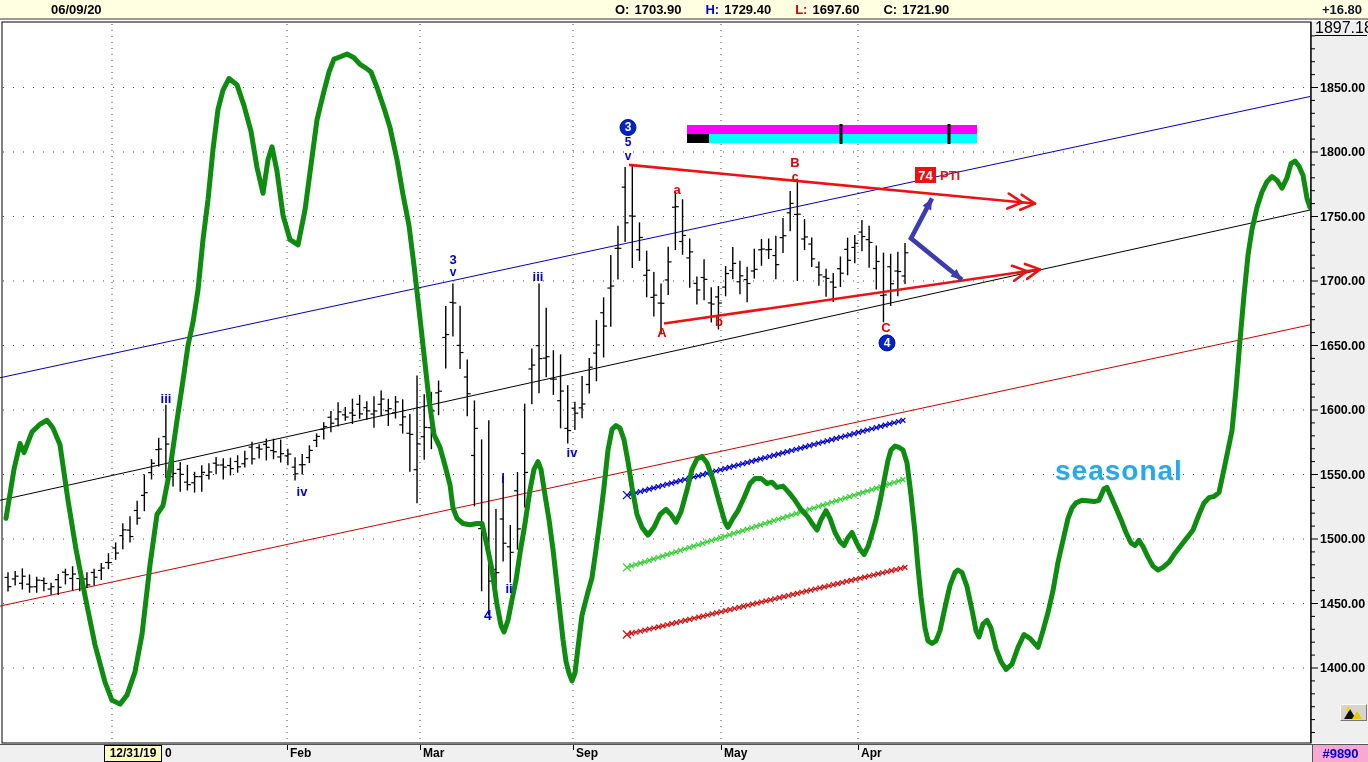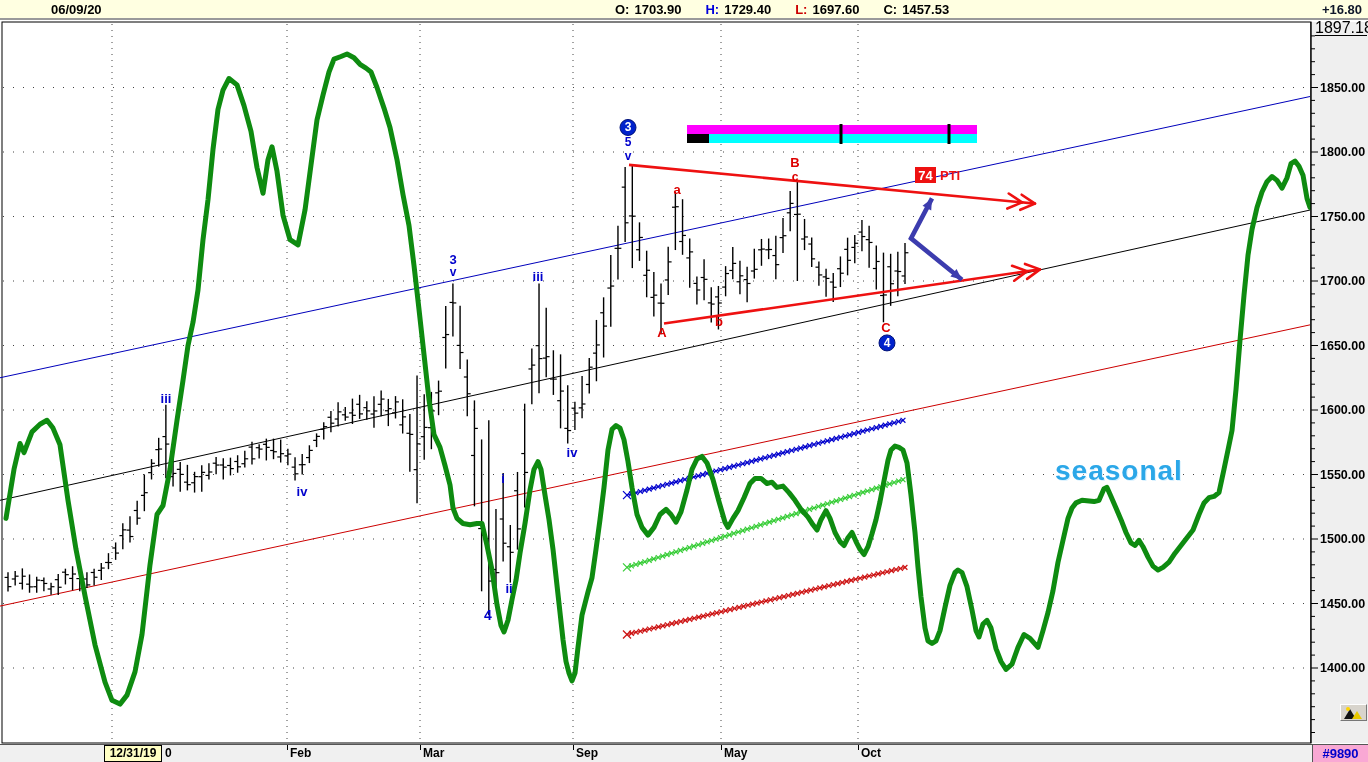--- a/index.html
+++ b/index.html
@@ -56,21 +56,21 @@
         <span class="ohlc-field">
           <span style="color: rgb(0, 0, 221);">H:</span>
           <span>1729.40</span>
         </span>
         <span class="ohlc-field">
           <span style="color: rgb(204, 0, 0);">L:</span>
           <span>1697.60</span>
         </span>
         <span class="ohlc-field">
           <span style="color: rgb(0, 0, 0);">C:</span>
-          <span>1457.53</span>
+          <span>1721.90</span>
         </span>
       </span>
     <span class="change">+16.80</span>
   </div>
 
   <svg id="chart-svg" class="chart" width="1368" height="762">
       <rect x="2" y="22" width="1309" height="721" fill="#ffffff" stroke="#000" stroke-width="1"></rect>
       <line x1="3" y1="87.5" x2="1310" y2="87.5" stroke="#444" stroke-width="1" stroke-dasharray="1 9"></line>
       <line x1="3" y1="152" x2="1310" y2="152" stroke="#444" stroke-width="1" stroke-dasharray="1 9"></line>
       <line x1="3" y1="216.5" x2="1310" y2="216.5" stroke="#444" stroke-width="1" stroke-dasharray="1 9"></line>
@@ -981,18 +981,18 @@
           <span class="mtick"></span>
           <span class="mlabel">Mar</span>
         </div><div class="month" style="left: 573px;">
           <span class="mtick"></span>
           <span class="mlabel">Sep</span>
         </div><div class="month" style="left: 721px;">
           <span class="mtick"></span>
           <span class="mlabel">May</span>
         </div><div class="month" style="left: 858px;">
           <span class="mtick"></span>
-          <span class="mlabel">Oct</span>
+          <span class="mlabel">Apr</span>
         </div></span>
     <div class="bb-right">#9890</div>
   </div>
 
 </div>
 
 </body></html>

